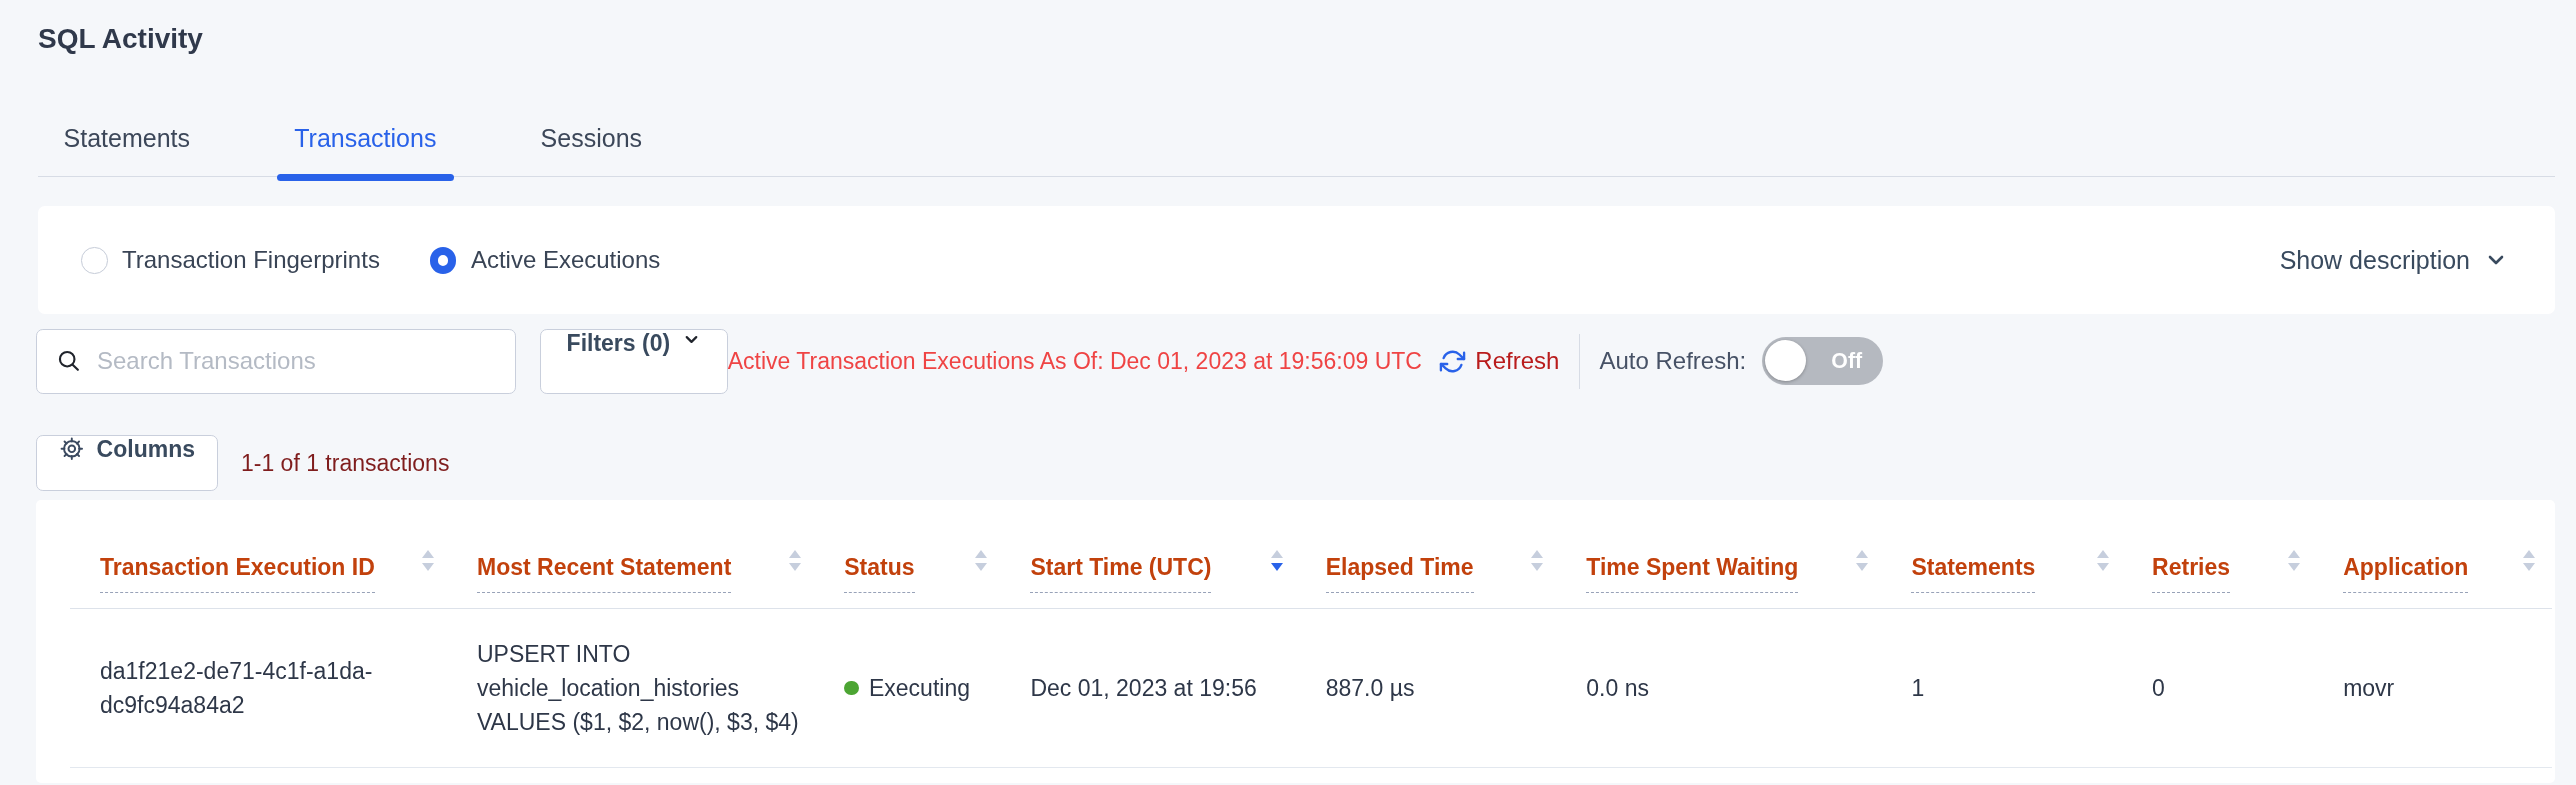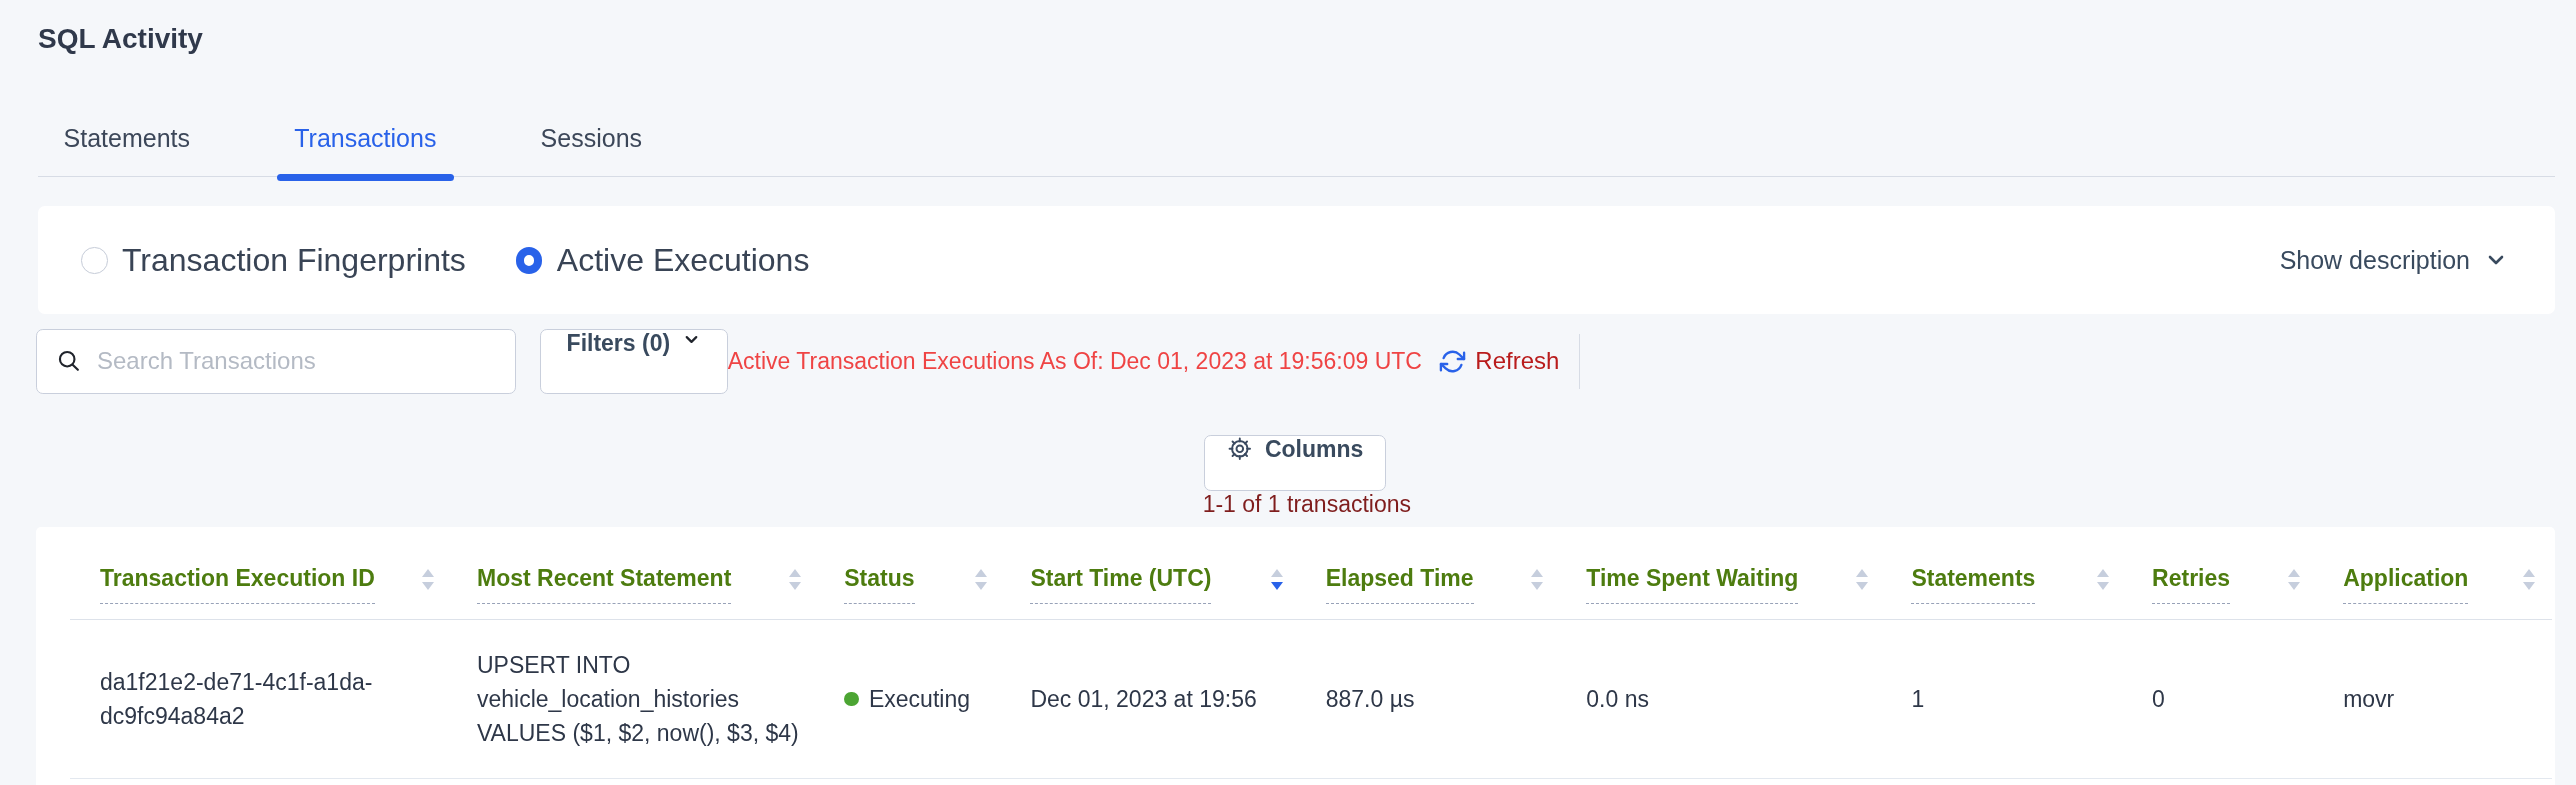--- a/index.html
+++ b/index.html
@@ -45,21 +45,21 @@
     display:flex; align-items:center;
     padding:0 47px 0 43px;
   }
   .radio-group { display:flex; align-items:center; gap:50px; }
   .radio-opt { display:flex; align-items:center; gap:14.5px; cursor:pointer; }
   .radio {
     width:26.5px; height:26.5px; border-radius:50%;
     border:1.7px solid #c6ccd8; background:#fff; flex:0 0 auto;
   }
   .radio.selected { border:8.5px solid #2962e9; }
-  .radio-label { font-size:32px; color:#394455; }
+  .radio-label { font-size:24px; color:#394455; }
   .flex-spacer { flex:1; }
   .show-desc {
     display:flex; align-items:center; gap:13.7px;
     font-size:25px; color:#394a5e; cursor:pointer;
   }
   .icon svg { display:block; }
 
   
   .toolbar {
     margin:12.8px 21.3px 0 36px;
@@ -101,21 +101,21 @@
     position:absolute; left:3.4px; top:3.4px; width:41px; height:41px;
     background:#fff; border-radius:50%;
     box-shadow:0 0.9px 3.4px rgba(0,0,0,.28);
   }
   .toggle-state {
     position:absolute; right:20.5px; top:50%; transform:translateY(-50%);
     color:#fff; font-size:21.3px; font-weight:700;
   }
 
   
-  .table-toolbar { margin:40px 21.3px 0 36px; display:flex; align-items:center;flex-direction:column; }
+  .table-toolbar { margin:40px 21.3px 0 36px; display:flex; align-items:center; }
   .columns-btn { height:56px; padding:0 22px; }
   .results-count { margin-left:23px; font-size:23px; font-weight:400; color:#7f1d1d; }
 
   
   .table-card {
     margin:8.5px 21.3px 0 36px;
     height:283px;
     background:#fff; border-radius:5.1px;
     overflow:hidden;
   }
@@ -126,23 +126,24 @@
   }
   .tx-table th {
     padding:38px 43px 15.4px 0;
     border-bottom:0.9px solid #dde2ea;
     text-align:left; vertical-align:top;
   }
   .tx-table th.first, .tx-table td.first { padding-left:30px; }
   .tx-table th.last { padding-right:17px; }
   .th-inner { display:flex; align-items:center; justify-content:space-between; }
   .th-label {
-    font-size:23px; font-weight:700; color:#4d7c0f;
+    font-size:23px; font-weight:700; color:#c2410c;
     padding-bottom:11px; border-bottom:1.7px dashed #98a2b8;
     white-space:nowrap;
+    margin-top:16px;
   }
   .sort-icons { display:inline-flex; flex-direction:column; gap:5.1px; margin-left:12px; cursor:pointer; margin-bottom:8.5px; }
   .arr { width:0; height:0; border-left:6.8px solid transparent; border-right:6.8px solid transparent; }
   .arr.up   { border-bottom:8.5px solid #c6cedd; }
   .arr.down { border-top:8.5px solid #c6cedd; }
   .arr.down.active { border-top-color:#2962e9; }
   .tx-table td {
     height:159px; vertical-align:middle;
     padding-right:34px;
     border-bottom:0.9px solid #e3e8ef;
@@ -213,20 +214,27 @@
           <polyline points="22.3 4.2 22.3 9.8 16.7 9.8"></polyline>
           <polyline points="1.7 19.8 1.7 14.2 7.3 14.2"></polyline>
           <path d="M4.1 9a8.5 8.5 0 0 1 14-3.2l4.2 4M1.7 14.2l4.2 4a8.5 8.5 0 0 0 14-3.2"></path>
         </svg>
     </span>
     <span>Refresh</span>
   </div>
 
   <div class="v-divider"></div>
 
+  <div class="auto-refresh">
+    <span class="auto-refresh-label">Auto Refresh:</span>
+    <div class="toggle">
+      <span class="toggle-knob"></span>
+      <span class="toggle-state">Off</span>
+    </div>
+  </div>
 </section>
 
 <section class="table-toolbar">
   <button class="btn columns-btn">
     <span class="icon">
       <svg width="25.6" height="25.6" viewBox="0 0 24 24" fill="none" stroke="#3b4a60" stroke-width="1.8" stroke-linecap="round">
           <circle cx="12" cy="12" r="3.1"></circle>
           <circle cx="12" cy="12" r="7.3"></circle>
           <path d="M12 2.4v2.8M12 18.8v2.8M2.4 12h2.8M18.8 12h2.8M5.2 5.2l2 2M16.8 16.8l2 2M18.8 5.2l-2 2M7.2 16.8l-2 2"></path>
         </svg>

